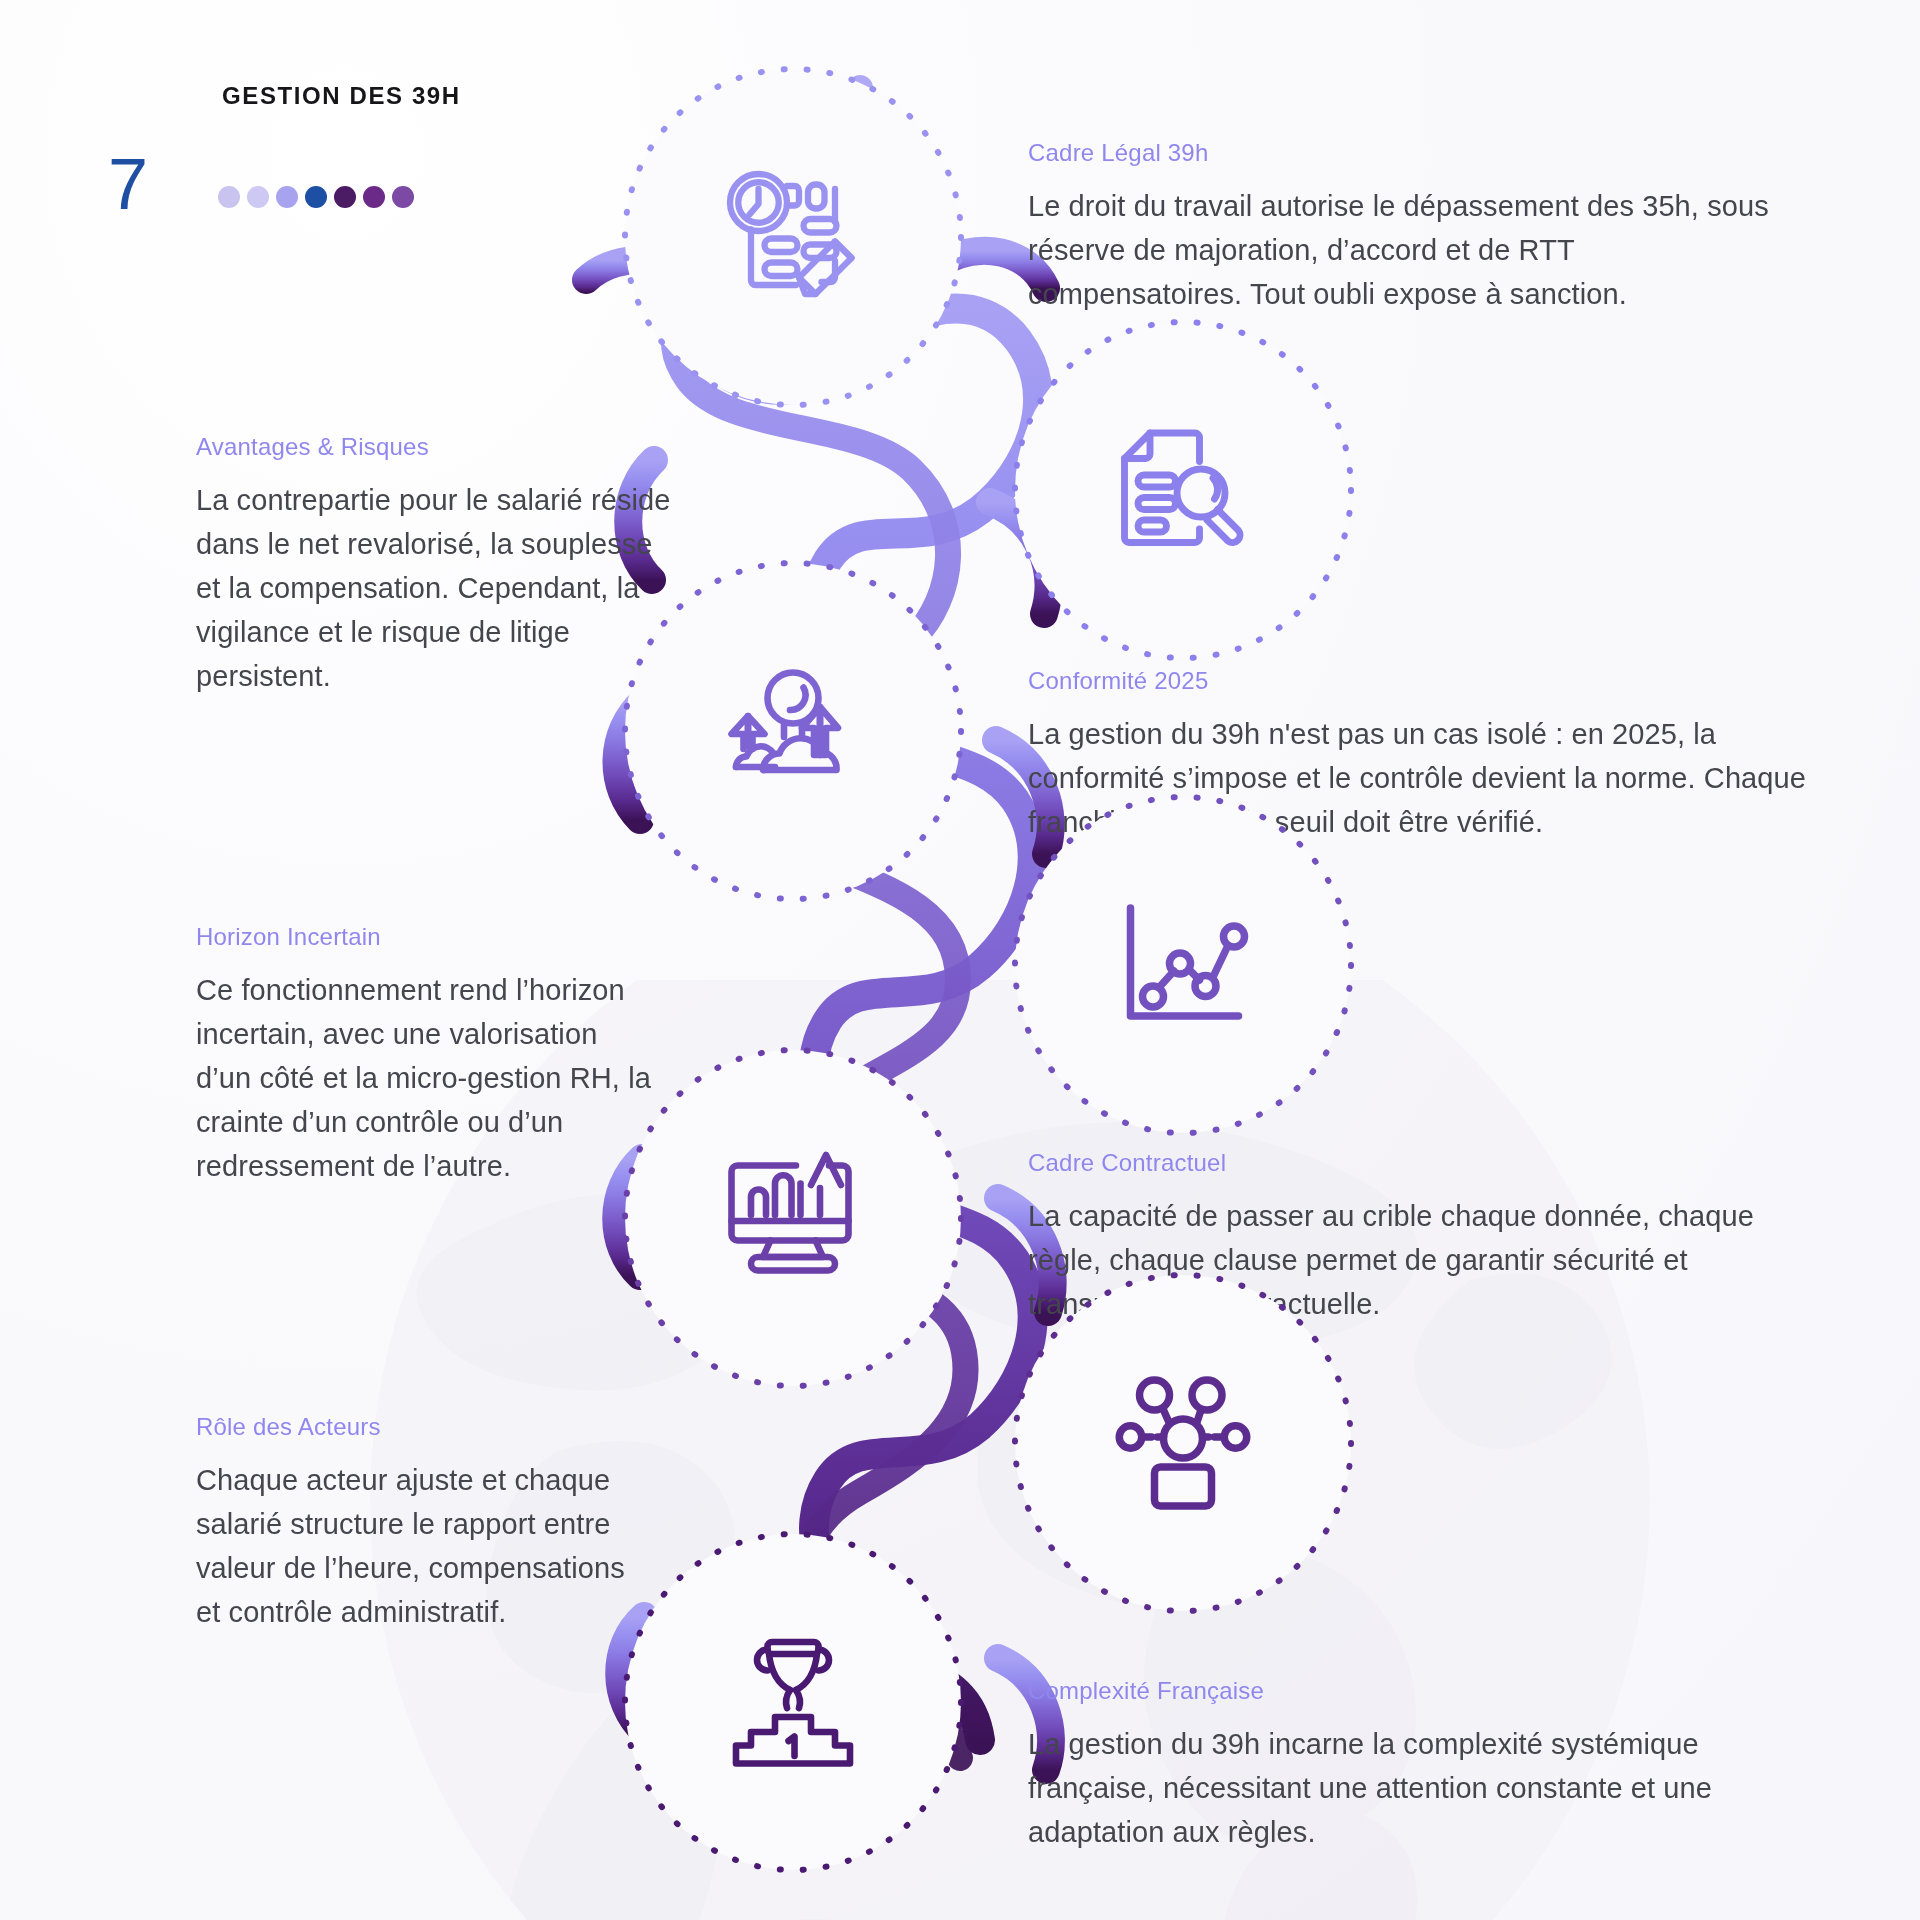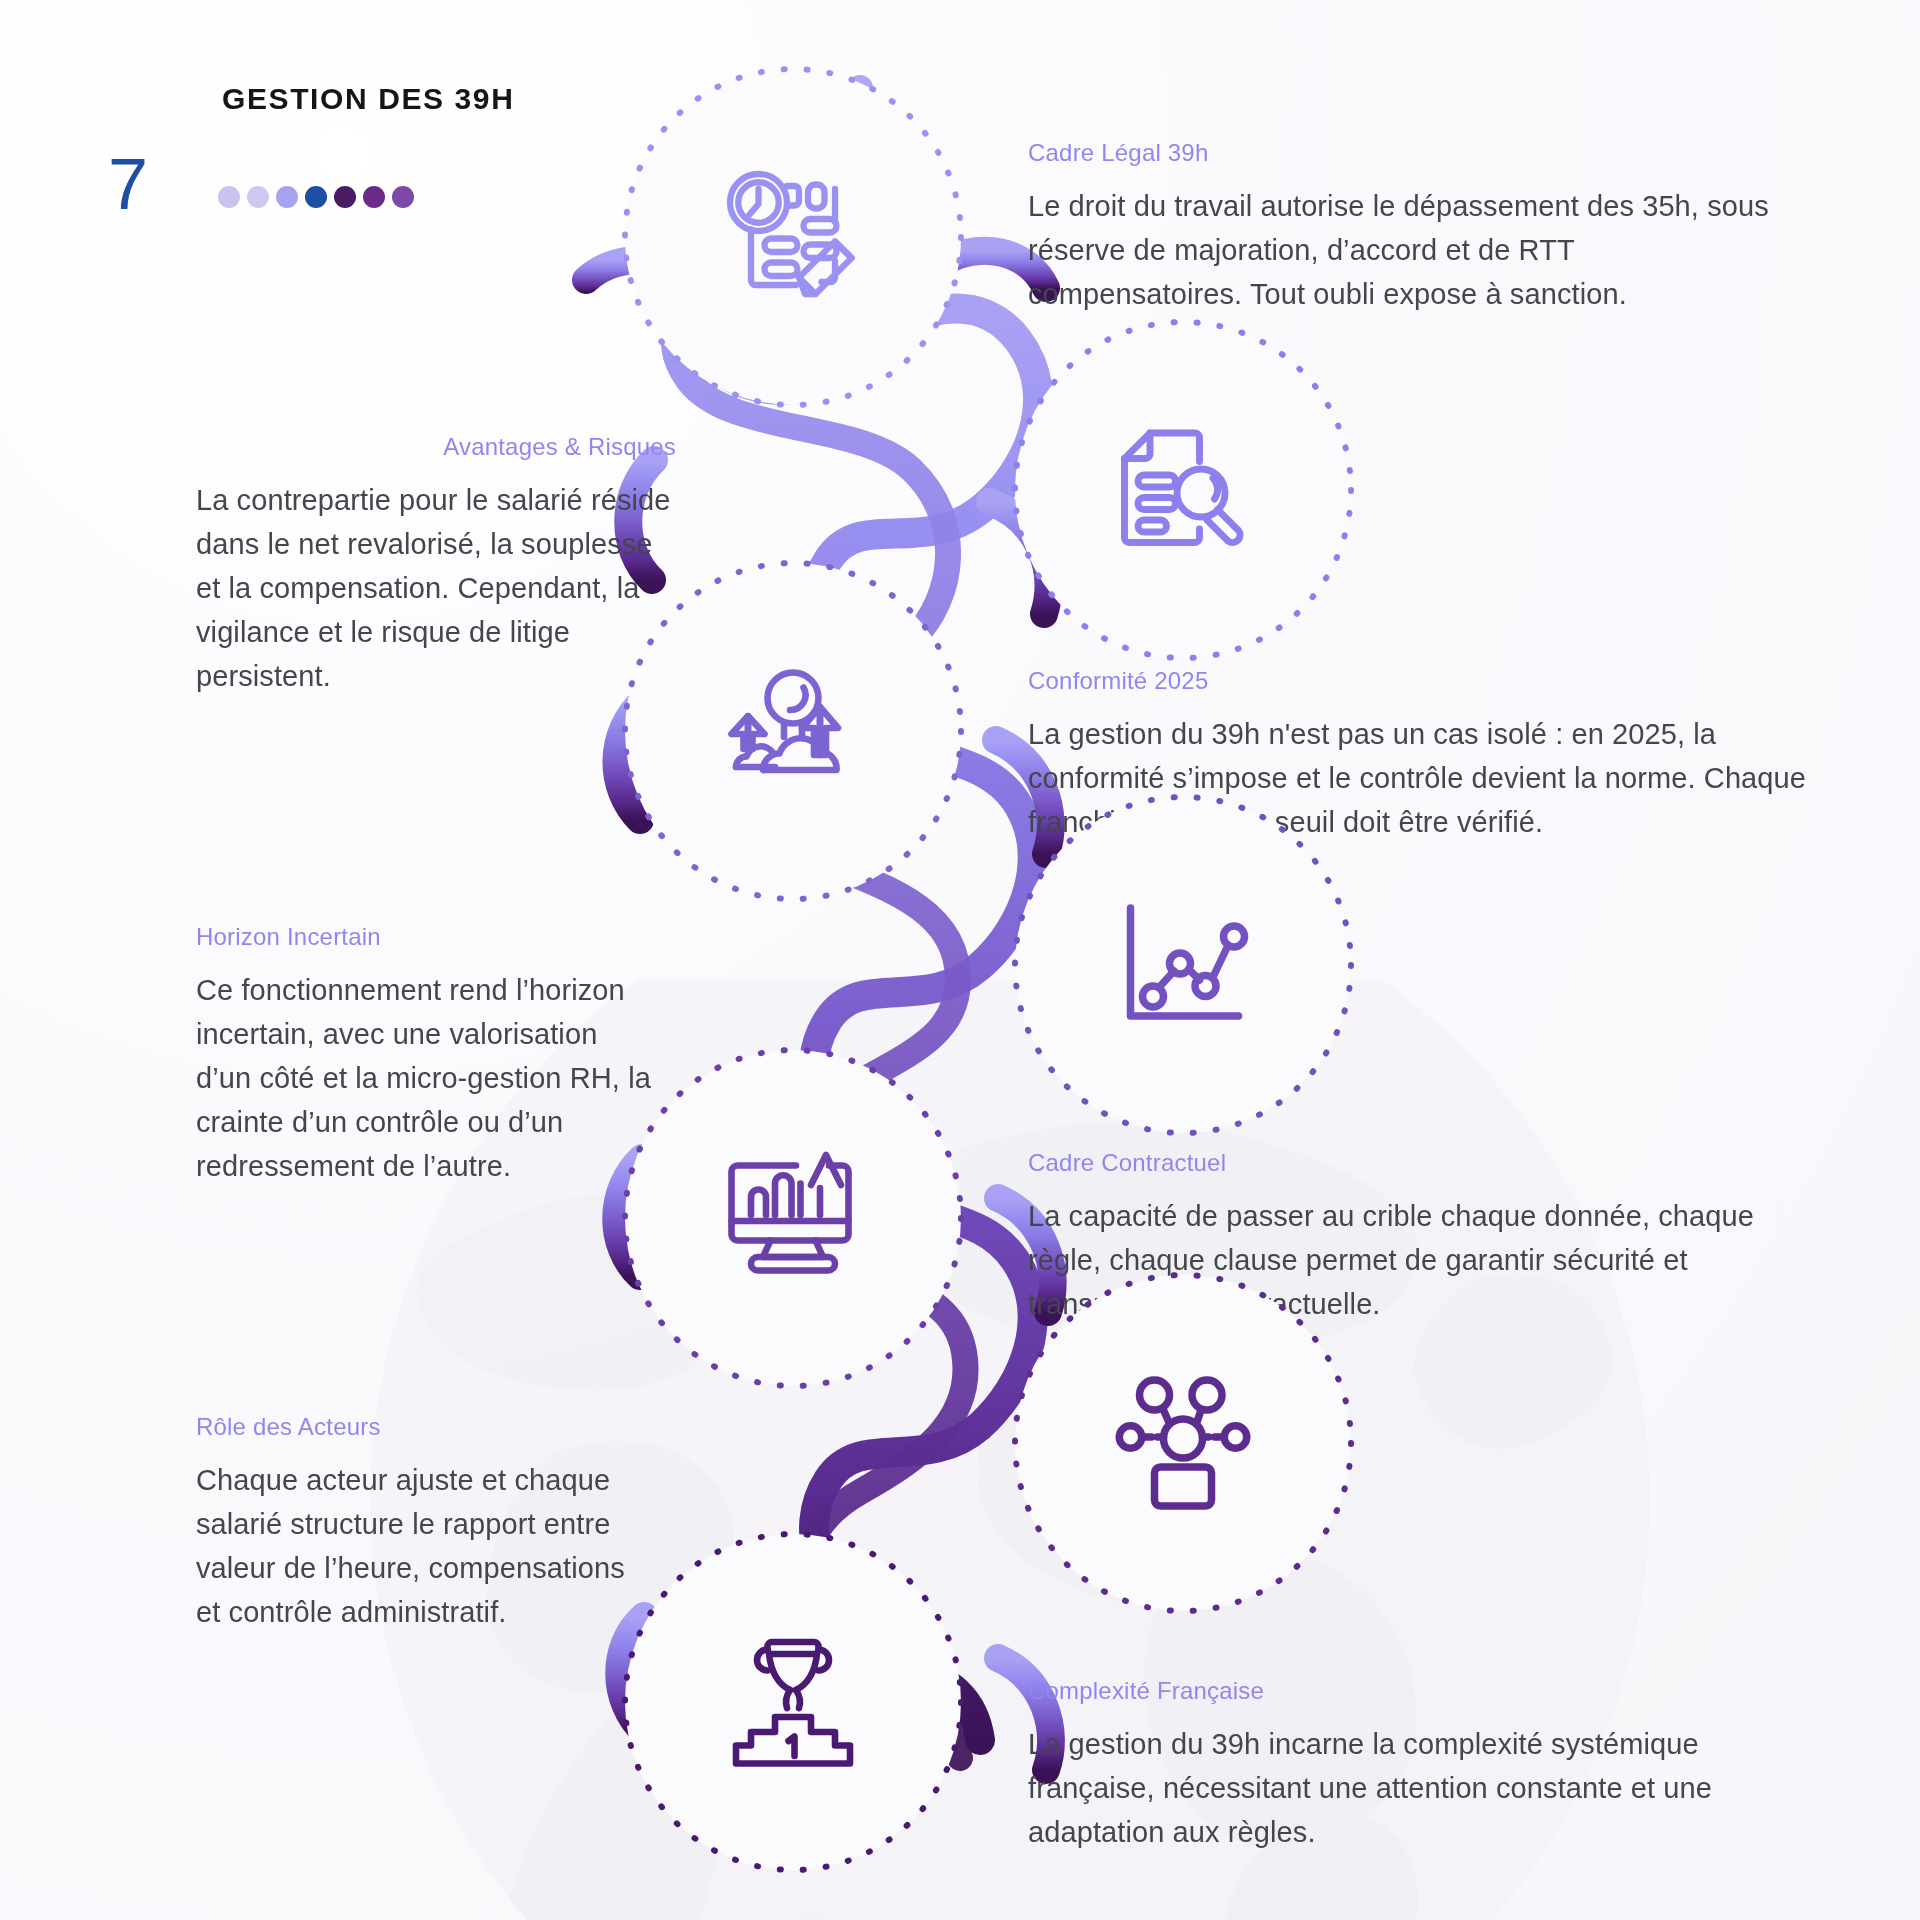--- a/index.html
+++ b/index.html
@@ -27,21 +27,21 @@
   
   #header{ position:absolute; left:0; top:0; width:760px; height:240px; }
   #page-number{
     position:absolute; left:108px; top:148px;
     font-size:72px; font-weight:400; color:#1e4fa3;
     line-height:1;
     letter-spacing:-1px;
   }
   #deck-title{
     position:absolute; left:222px; top:82px;
-    font-size:30px; font-weight:700; color:#16161a;
+    font-size:24px; font-weight:700; color:#16161a;
     letter-spacing:1.6px;
   }
   #progress-dots{
     position:absolute; left:218px; top:186px;
     display:flex; gap:7px; align-items:center;
   }
   .pdot{ width:22px; height:22px; border-radius:50%; }
 
   
   #ribbon{ position:absolute; left:560px; top:40px; width:620px; height:1860px; }
@@ -220,21 +220,21 @@
         <rect x="20" y="40" width="25" height="8" rx="4"></rect>
         <rect x="20" y="55" width="25" height="8" rx="4"></rect>
         <rect x="20" y="70" width="19" height="8" rx="4"></rect>
         <circle cx="62" cy="52" r="16"></circle>
         <path d="M70 42 a11 11 0 0 1 1 14"></path>
         <path d="M73 63 l14 14 a5 5 0 0 1 -7 7 l-14 -14"></path>
       </svg>
     </div>
   </div>
   <div class="block left-block" style="left:196px; top:432px; width:480px;">
-    <div class="b-title" style="color: rgb(143, 135, 238); text-align: right;">Avantages &amp; Risques</div>
+    <div class="b-title" style="color: rgb(143, 135, 238);">Avantages &amp; Risques</div>
     <div class="b-body">La contrepartie pour le salarié réside dans le net revalorisé, la souplesse et la compensation. Cependant, la vigilance et le risque de litige persistent.</div>
   </div>
 
   <div class="node" style="left:618px; top:556px;">
     <svg class="ring" viewBox="0 0 350 350" xmlns="http://www.w3.org/2000/svg">
       <circle cx="175" cy="175" r="168" fill="#fbfbfd" stroke="#7e64d3" stroke-width="6" stroke-linecap="round" stroke-dasharray="1 22"></circle>
     </svg>
     <div class="icon-wrap">
       <svg class="icon" viewBox="0 0 100 100" fill="none" stroke="#7e64d3" stroke-width="4.4" stroke-linecap="round" stroke-linejoin="round" xmlns="http://www.w3.org/2000/svg">
         <circle cx="50" cy="28" r="17"></circle>

